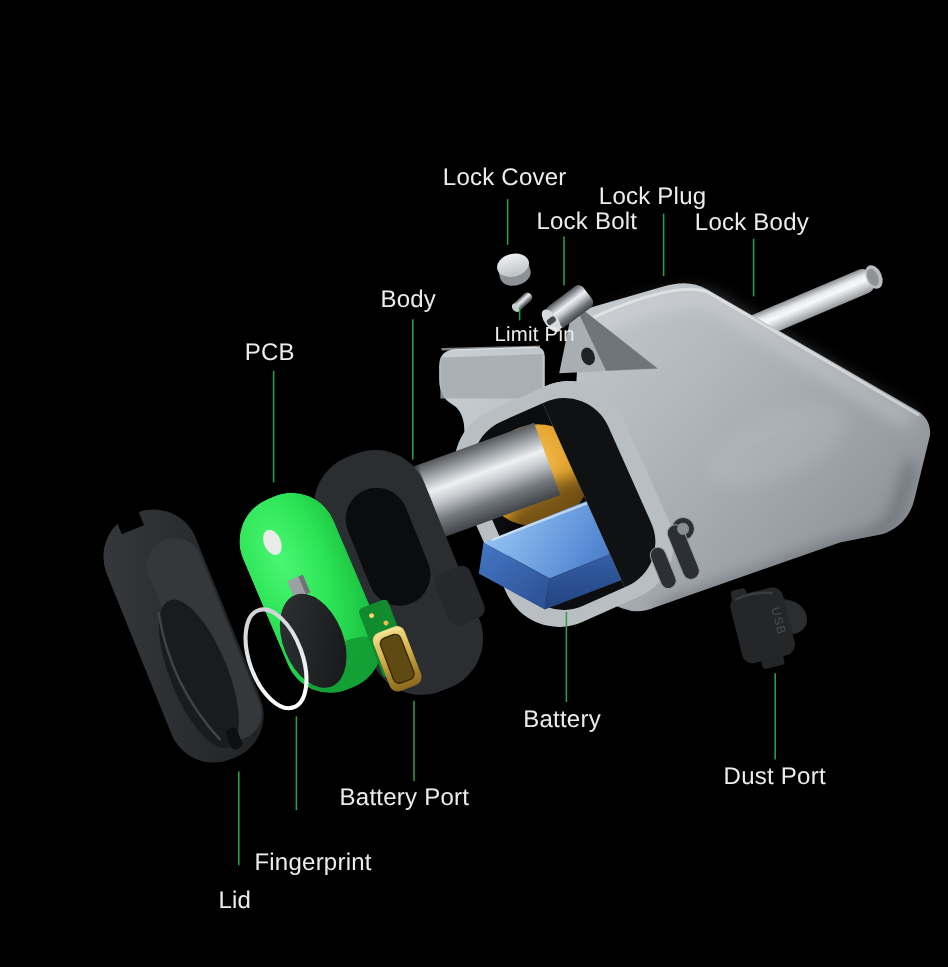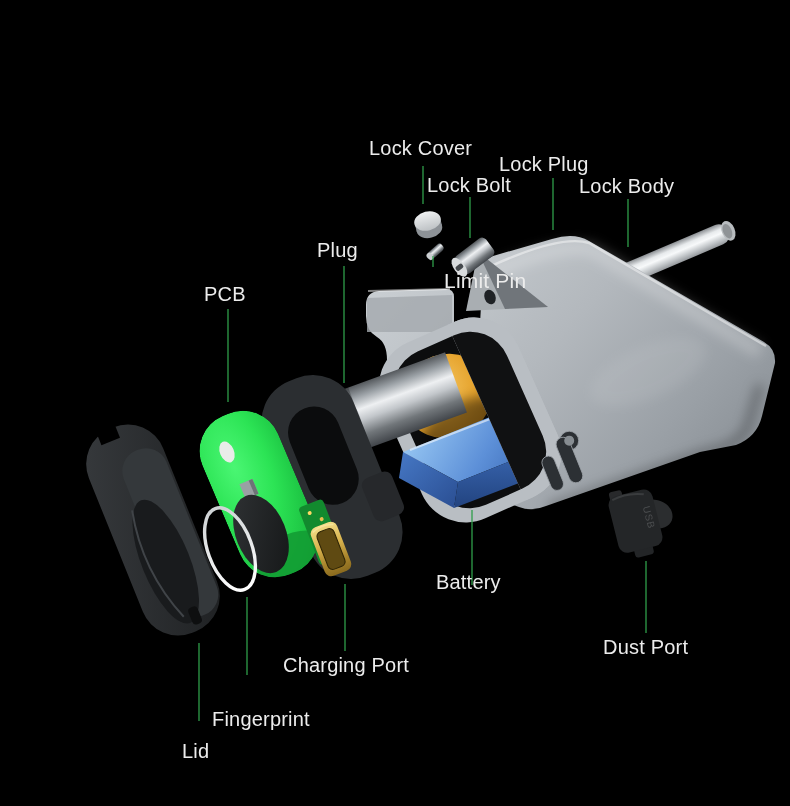--- a/index.html
+++ b/index.html
@@ -1,21 +1,21 @@
 <!DOCTYPE html>
 <html><head>
 <meta charset="utf-8">
 <style>
   html,body{margin:0;padding:0;background:#000;}
   .stage{position:relative;width:790px;height:806px;background:var(--bg,#000);overflow:hidden;
          font-family:"Liberation Sans",sans-serif;}
   .artwork{position:absolute;left:0;top:0;}
   .lbl{position:absolute;color:var(--label-color,#ececec);font-size:20px;line-height:1.15;
        white-space:nowrap;letter-spacing:.2px;}
-  .lbl.sm{font-size:21px;margin-left:32px;}
+  .lbl.sm{font-size:17px;}
   .leader{stroke:var(--leader-color,#2f9e4a);stroke-width:1.3;}
 </style>
 </head>
 <body>
 
 <div class="stage" style="--bg: #000000; --label-color: #ececec; --leader-color: #2f9e4a;">
 
 <svg class="artwork" width="790" height="806" viewBox="0 0 790 806">
   <defs>
     <linearGradient id="gBody" gradientUnits="userSpaceOnUse" x1="420" y1="250" x2="720" y2="520">
@@ -254,26 +254,26 @@
     <line class="leader" x1="472" y1="510" x2="472" y2="585"></line>
     <line class="leader" x1="646" y1="561" x2="646" y2="633"></line>
     <line class="leader" x1="345" y1="584" x2="345" y2="651"></line>
     <line class="leader" x1="247" y1="597" x2="247" y2="675"></line>
     <line class="leader" x1="199" y1="643" x2="199" y2="721"></line>
   </g>
 </svg>
 
 <div>
   <div class="lbl" style="left:369px;top:137px">Lock Cover</div>
-  <div class="lbl" style="left:427px;top:174px">Lock Bolt</div>
+  <div class="lbl" style="left:447px;top:174px">Lock Bolt</div>
   <div class="lbl" style="left:499px;top:153px">Lock Plug</div>
   <div class="lbl" style="left:579px;top:175px">Lock Body</div>
   <div class="lbl sm" style="left:412px;top:269px">Limit Pin</div>
-  <div class="lbl" style="left:317px;top:239px">Plug</div>
+  <div class="lbl" style="left:317px;top:239px">Body</div>
   <div class="lbl" style="left:204px;top:283px">PCB</div>
-  <div class="lbl" style="left:436px;top:571px">Battery</div>
+  <div class="lbl" style="left:436px;top:589px">Battery</div>
   <div class="lbl" style="left:603px;top:636px">Dust Port</div>
-  <div class="lbl" style="left:283px;top:654px">Charging Port</div>
+  <div class="lbl" style="left:283px;top:654px">Battery Port</div>
   <div class="lbl" style="left:212px;top:708px">Fingerprint</div>
   <div class="lbl" style="left:182px;top:740px">Lid</div>
 </div>
 
 </div>
 
 </body></html>

